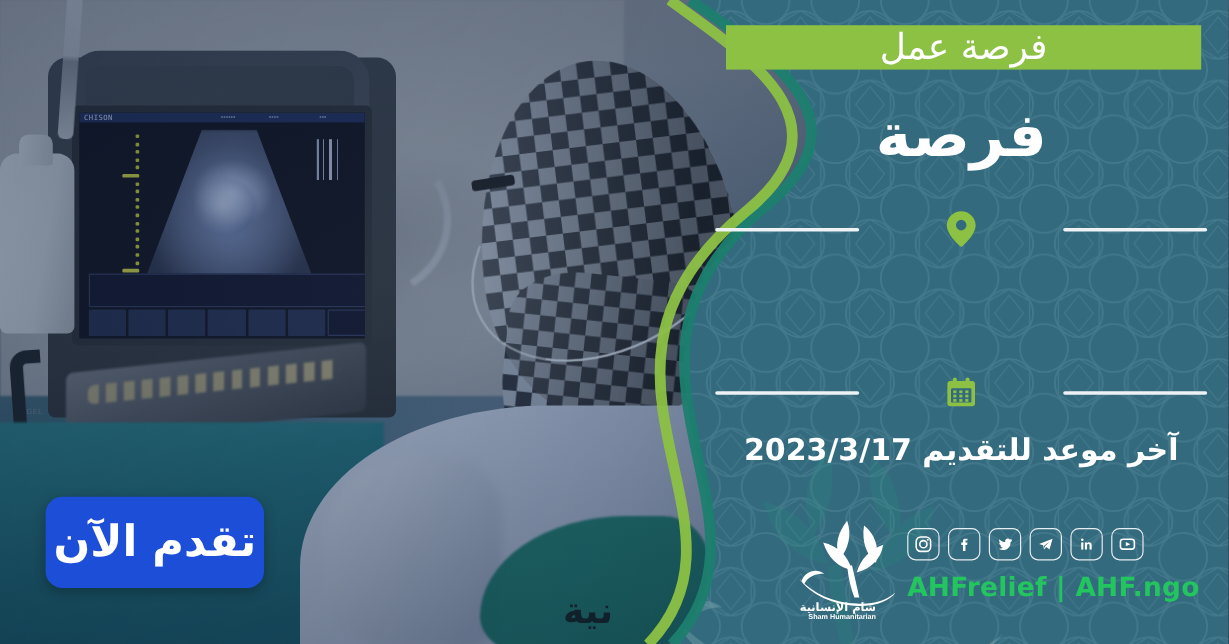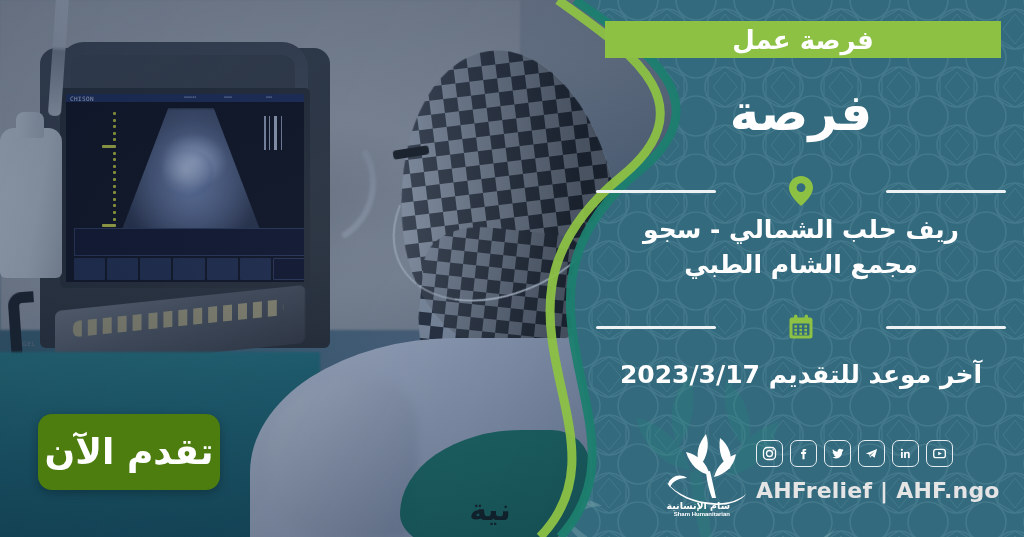--- a/index.html
+++ b/index.html
@@ -232,21 +232,21 @@
   }
 
   
   .content{position:absolute;left:596px;top:0;width:410px;height:537px;}
 
   .badge{
     position:absolute;left:9px;top:21px;width:396px;height:37px;
     background:#8cc144;display:flex;align-items:center;justify-content:center;
   }
   .badge span{
-    color:#ffffff;font-size:26px;font-weight:bold;letter-spacing:.5px;
+    color:#ffffff;font-size:30px;font-weight:normal;letter-spacing:.5px;
     line-height:1;
   }
 
   .job-title{
     position:absolute;left:0;top:88px;width:410px;text-align:center;
     color:#ffffff;font-size:50px;font-weight:bold;line-height:1;
   }
 
   .rule-row{
     position:absolute;left:0;width:410px;height:30px;
@@ -279,28 +279,28 @@
   }
   .social{
     position:absolute;left:100px;top:12px;display:flex;gap:7px;
   }
   .soc{
     width:27px;height:27px;border:1.6px solid #e7edf0;border-radius:7px;
     display:flex;align-items:center;justify-content:center;
   }
   .handles{
     position:absolute;left:100px;top:50px;
-    color:#e5e5e5;font-size:22px;font-weight:bold;letter-spacing:.2px;
+    color:#22c55e;font-size:22px;font-weight:bold;letter-spacing:.2px;
     white-space:nowrap;
   }
 
   
   .apply{
     position:absolute;left:38px;top:414px;width:182px;height:76px;
-    background:#4d7c0f;border-radius:14px;
+    background:#1d4ed8;border-radius:14px;
     display:flex;align-items:center;justify-content:center;
     box-shadow:0 3px 10px rgba(0,0,0,.25);
     cursor:pointer;
   }
   .apply span{color:#ffffff;font-size:36px;font-weight:bold;line-height:1;}
 </style>
 </head>
 <body>
 
 <div class="poster">
@@ -429,24 +429,20 @@
       <div class="rule l"></div>
       <div class="rule-icon">
         <svg width="26" height="32" viewBox="0 0 26 32">
           <path d="M13 1 C6.4 1 1 6.3 1 12.8 C1 21.4 13 31 13 31 C13 31 25 21.4 25 12.8 C25 6.3 19.6 1 13 1 Z" fill="#8cc144"></path>
           <circle cx="13" cy="12.6" r="4.4" fill="#336a7e"></circle>
         </svg>
       </div>
       <div class="rule r"></div>
     </div>
 
-    <div class="loc-lines">
-      <div>ريف حلب الشمالي - سجو</div>
-      <div>مجمع الشام الطبي</div>
-    </div>
 
     <div class="rule-row date-rule">
       <div class="rule l"></div>
       <div class="rule-icon">
         <svg width="28" height="28" viewBox="0 0 28 28">
           <rect x="2.5" y="4.5" width="23" height="21" rx="2.5" fill="#8cc144"></rect>
           <rect x="5.5" y="10.5" width="17" height="12" rx="1" fill="#336a7e"></rect>
           <rect x="7" y="1.5" width="3.4" height="6" rx="1.7" fill="#8cc144"></rect>
           <rect x="17.6" y="1.5" width="3.4" height="6" rx="1.7" fill="#8cc144"></rect>
           <g fill="#8cc144">

